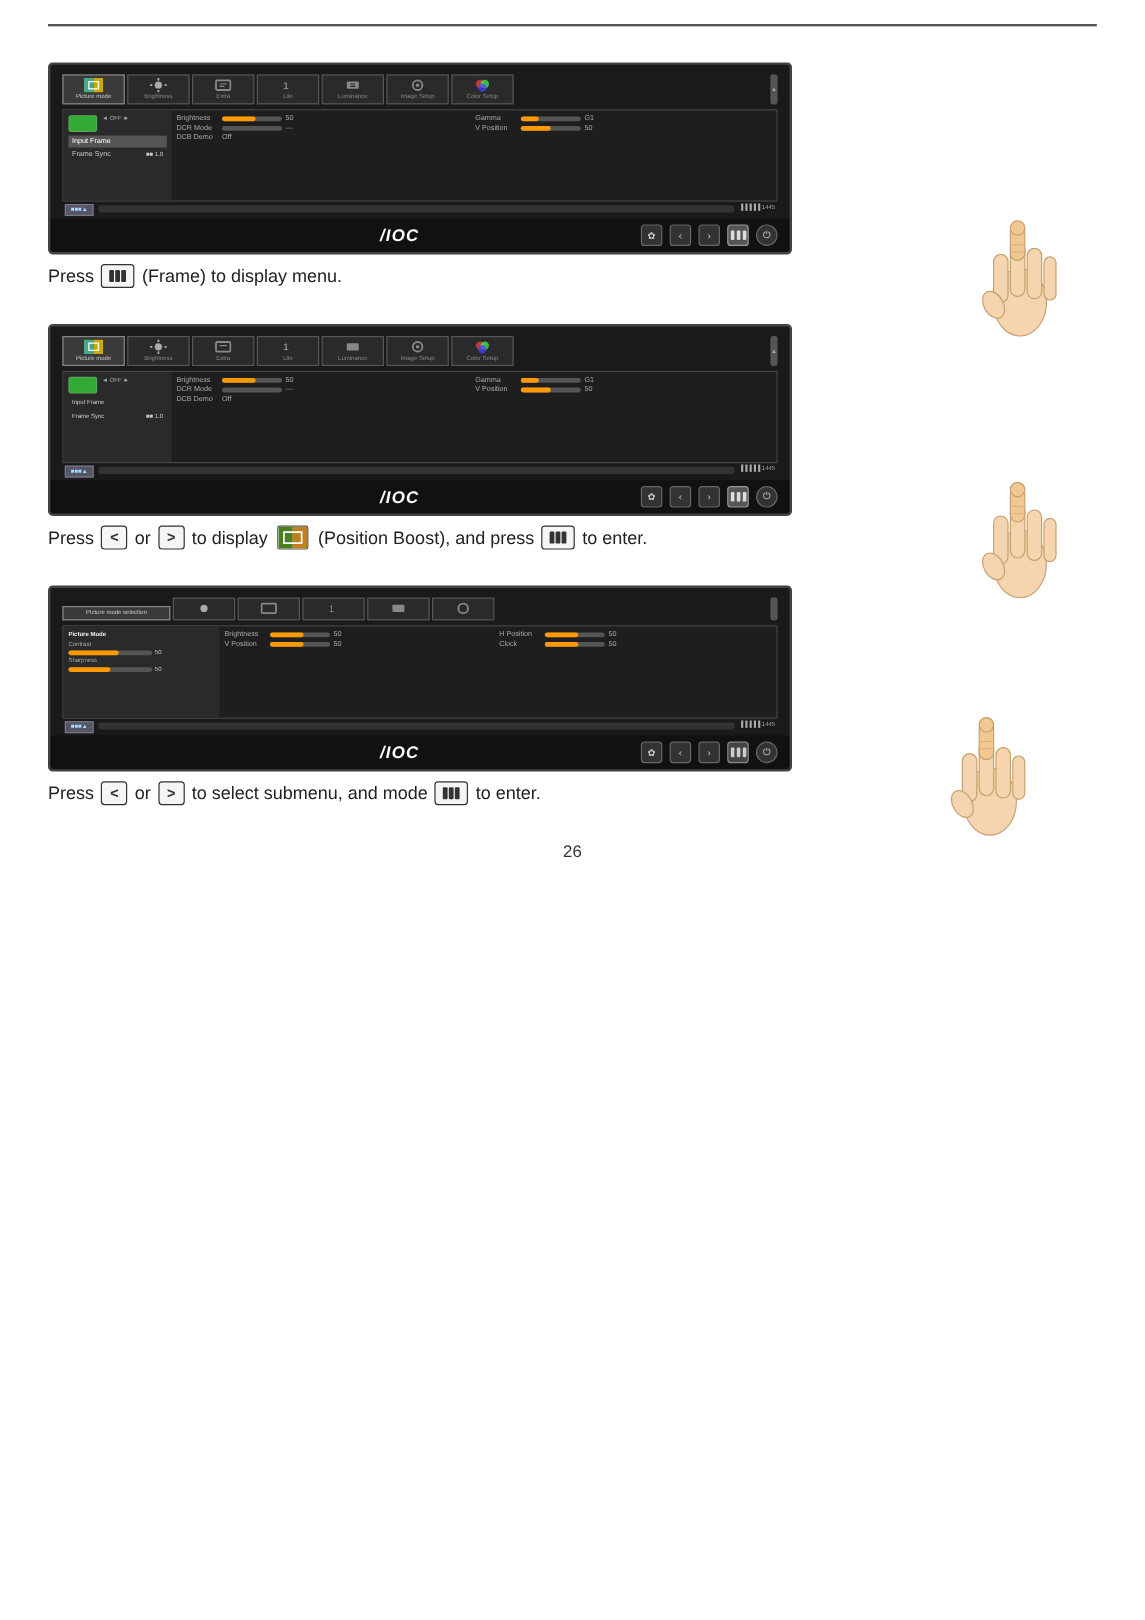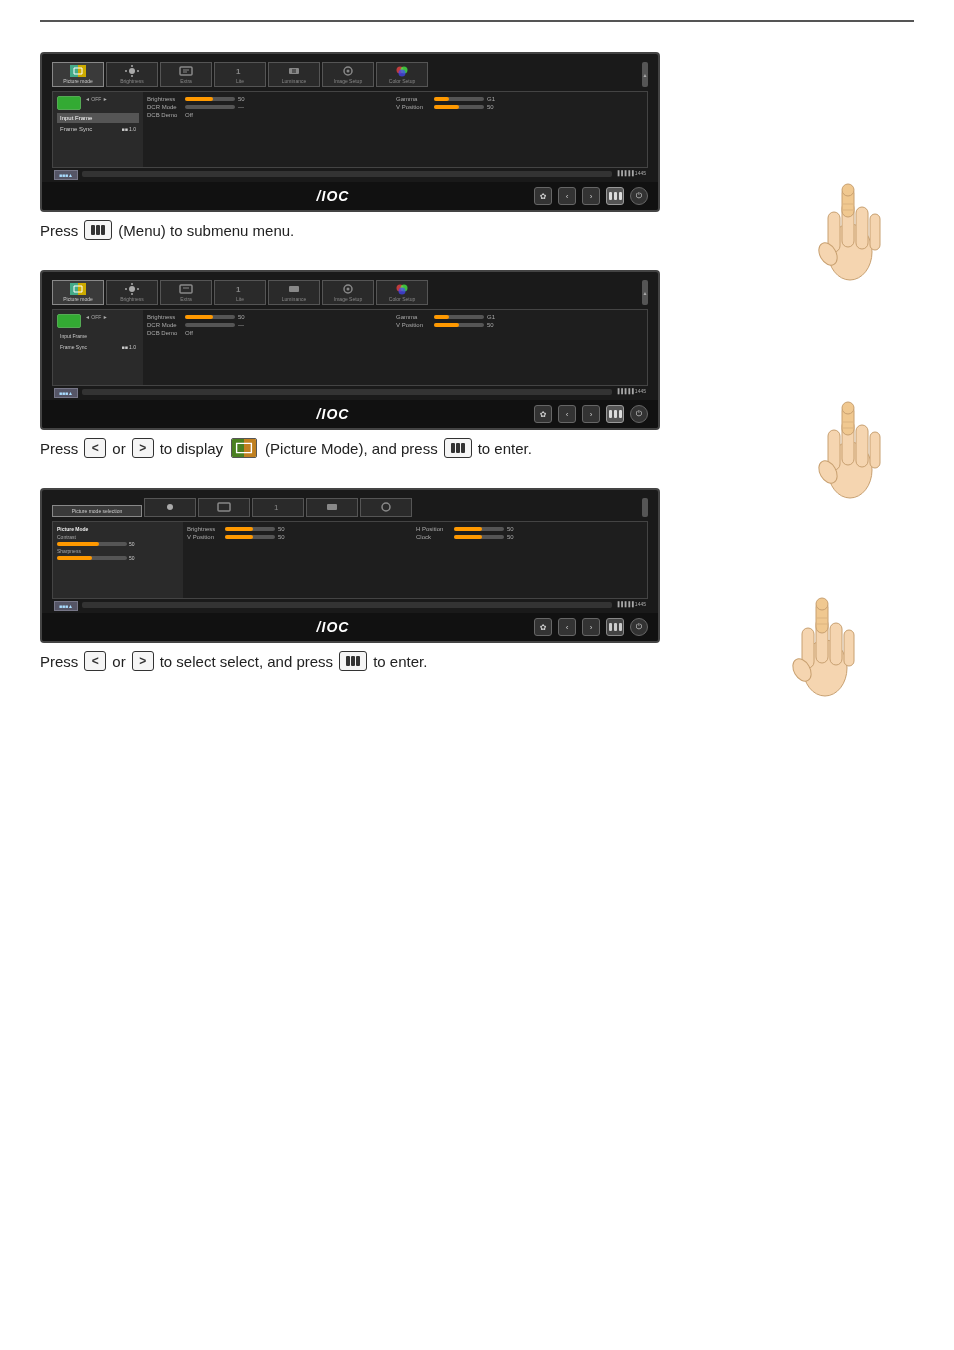--- a/index.html
+++ b/index.html
@@ -462,21 +462,21 @@
       </svg>
     </div>
 
     <div class="instruction">
       <span>Press</span>
       <span class="menu-key">
         <div class="menu-bar"></div>
         <div class="menu-bar"></div>
         <div class="menu-bar"></div>
       </span>
-      <span>(Menu) to submenu menu.</span>
+      <span>(Frame) to display menu.</span>
     </div>
   </div>
 
   <div class="section">
     <div class="monitor-hand-wrapper">
 
       <div class="monitor-area">
         <div class="osd-menu">
           <div class="osd-tabs">
             <div class="osd-tab active">
@@ -652,21 +652,21 @@
       <span class="key-icon">&gt;</span>
       <span>to display</span>
 
       <span style="display:inline-flex; align-items:center; justify-content:center; width:26px; height:20px; margin:0 2px; border:1px solid #555; border-radius:2px; overflow:hidden; vertical-align:middle;">
         <svg width="26" height="20" viewBox="0 0 26 20">
           <rect x="0" y="0" width="13" height="20" fill="#4a8020"></rect>
           <rect x="13" y="0" width="13" height="20" fill="#c08020"></rect>
           <polygon points="5,5 21,5 21,15 5,15" fill="none" stroke="#fff" stroke-width="1.5"></polygon>
         </svg>
       </span>
-      <span>(Picture Mode), and press</span>
+      <span>(Position Boost), and press</span>
       <span class="menu-key">
         <div class="menu-bar"></div>
         <div class="menu-bar"></div>
         <div class="menu-bar"></div>
       </span>
       <span>to enter.</span>
     </div>
   </div>
 
   <div class="section">
@@ -807,23 +807,26 @@
           <line x1="27" y1="31" x2="37" y2="31" stroke="#c8a070" stroke-width="0.5"></line>
         </g>
       </svg>
     </div>
 
     <div class="instruction">
       <span>Press</span>
       <span class="key-icon">&lt;</span>
       <span>or</span>
       <span class="key-icon">&gt;</span>
-      <span>to select select, and press</span>
+      <span>to select submenu, and mode</span>
       <span class="menu-key">
         <div class="menu-bar"></div>
         <div class="menu-bar"></div>
         <div class="menu-bar"></div>
       </span>
       <span>to enter.</span>
     </div>
   </div>
 
+  <div class="page-number">
+    <span>26</span>
+  </div>
 </div>
 
 </body></html>

